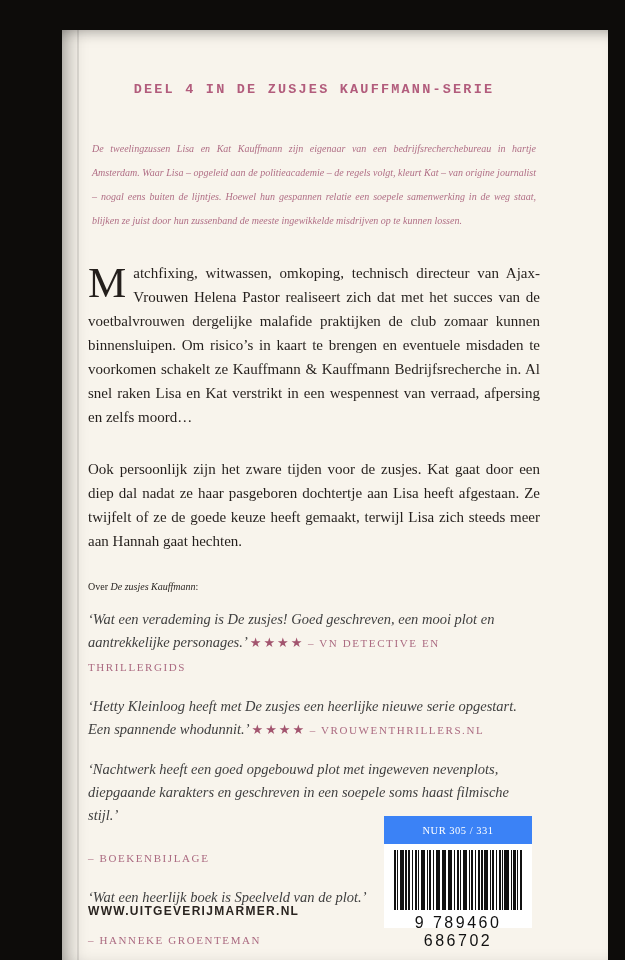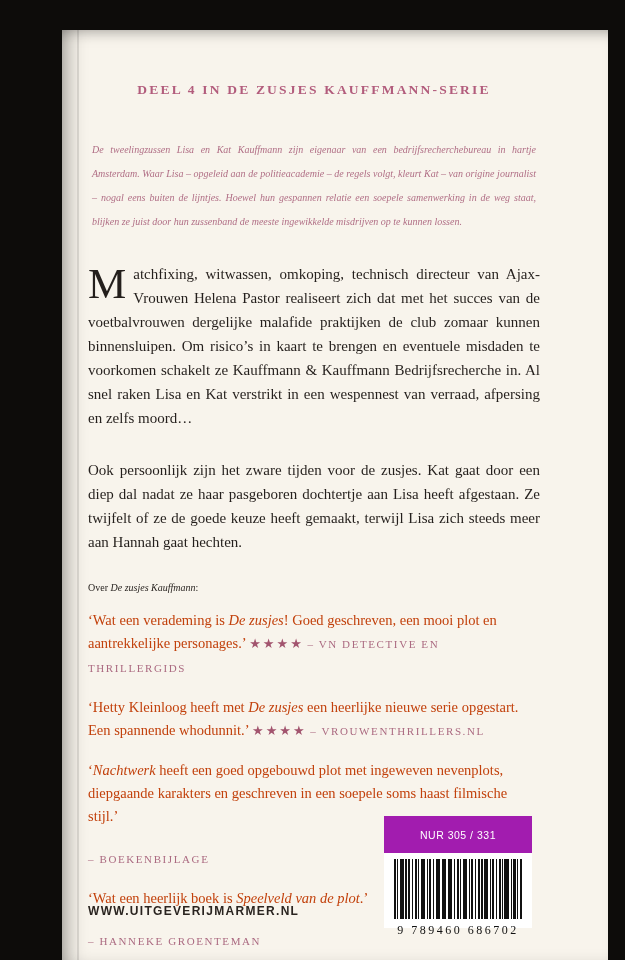--- a/index.html
+++ b/index.html
@@ -9,60 +9,60 @@
     background:#f8f4ec;
     box-shadow:inset 16px 0 22px -14px rgba(0,0,0,.45), inset 0 12px 16px -12px rgba(0,0,0,.35);
   }
   .cover::before{
     content:"";position:absolute;left:15px;top:0;bottom:0;width:2px;
     background:rgba(0,0,0,.10);
   }
   .col{position:relative;margin:0 0 0 26px;width:452px;}
   .series-header{
     margin-top:52px;text-align:center;
-    font-family:Liberation Serif, serif;
+    font-family:Liberation Mono, monospace;
     font-weight:700;font-size:13.5px;letter-spacing:2.2px;color:#b25c7c;
   }
   .intro{
     margin:40px 4px 0;font-style:italic;color:#b06e85;
     font-size:10px;line-height:24px;text-align:justify;
   }
   .body-par{margin:28px 0 0;color:#241f1c;font-size:15px;line-height:24px;text-align:justify;}
   .body-par.second{}
   .dropcap{float:left;font-size:43px;line-height:38px;padding:3px 7px 0 0;color:#241f1c;}
   .reviews-heading{margin:28px 0 0;font-size:10px;color:#241f1c;}
   .review{margin:16px 0 0;font-size:14.5px;line-height:23px;color:#ab6a81;}
   .review.narrow{max-width:300px;}
-  .q{color:#c2410c;}
+  .q{color:#404040;font-style:italic;}
   .stars{color:#a2546e;letter-spacing:2px;font-size:13px;}
   .attr{font-size:11px;letter-spacing:1.6px;color:#ab6a81;}
   .attr.block{display:block;margin-top:20px;}
   .website{
     position:absolute;left:26px;bottom:42px;
     font-family:"Liberation Sans","DejaVu Sans",sans-serif;
     font-size:12px;font-weight:700;letter-spacing:1.3px;color:#2a2420;
   }
   .barcode-box{position:absolute;left:322px;top:786px;width:148px;height:112px;background:#ffffff;}
   .nur-bar{
-    height:37px;background:#a21caf;color:#fff;
-    font-family:Liberation Sans, sans-serif;
+    height:28px;background:#3b82f6;color:#fff;
+    font-family:Liberation Serif, serif;
     font-size:10.5px;letter-spacing:.5px;
     display:flex;align-items:center;justify-content:center;
   }
   .bars{
     height:60px;margin:6px 10px 0;
     background-image:
       repeating-linear-gradient(90deg,#111 0 1px,transparent 1px 3px),
       repeating-linear-gradient(90deg,#111 0 2px,transparent 2px 7px),
       repeating-linear-gradient(90deg,#111 0 1px,transparent 1px 11px);
     background-color:#fff;
   }
   .ean{
-    text-align:center;font-family:Liberation Serif, serif;
-    font-size:12px;letter-spacing:2.5px;color:#111;margin-top:4px;
+    text-align:center;font-family:Liberation Sans, sans-serif;
+    font-size:16px;letter-spacing:2.5px;color:#111;margin-top:4px;
   }
 </style>
 </head>
 <body>
 
 <div class="scene">
   <div class="cover">
     <div class="col">
 
       <div class="series-header">DEEL 4 IN DE ZUSJES KAUFFMANN-SERIE</div>

